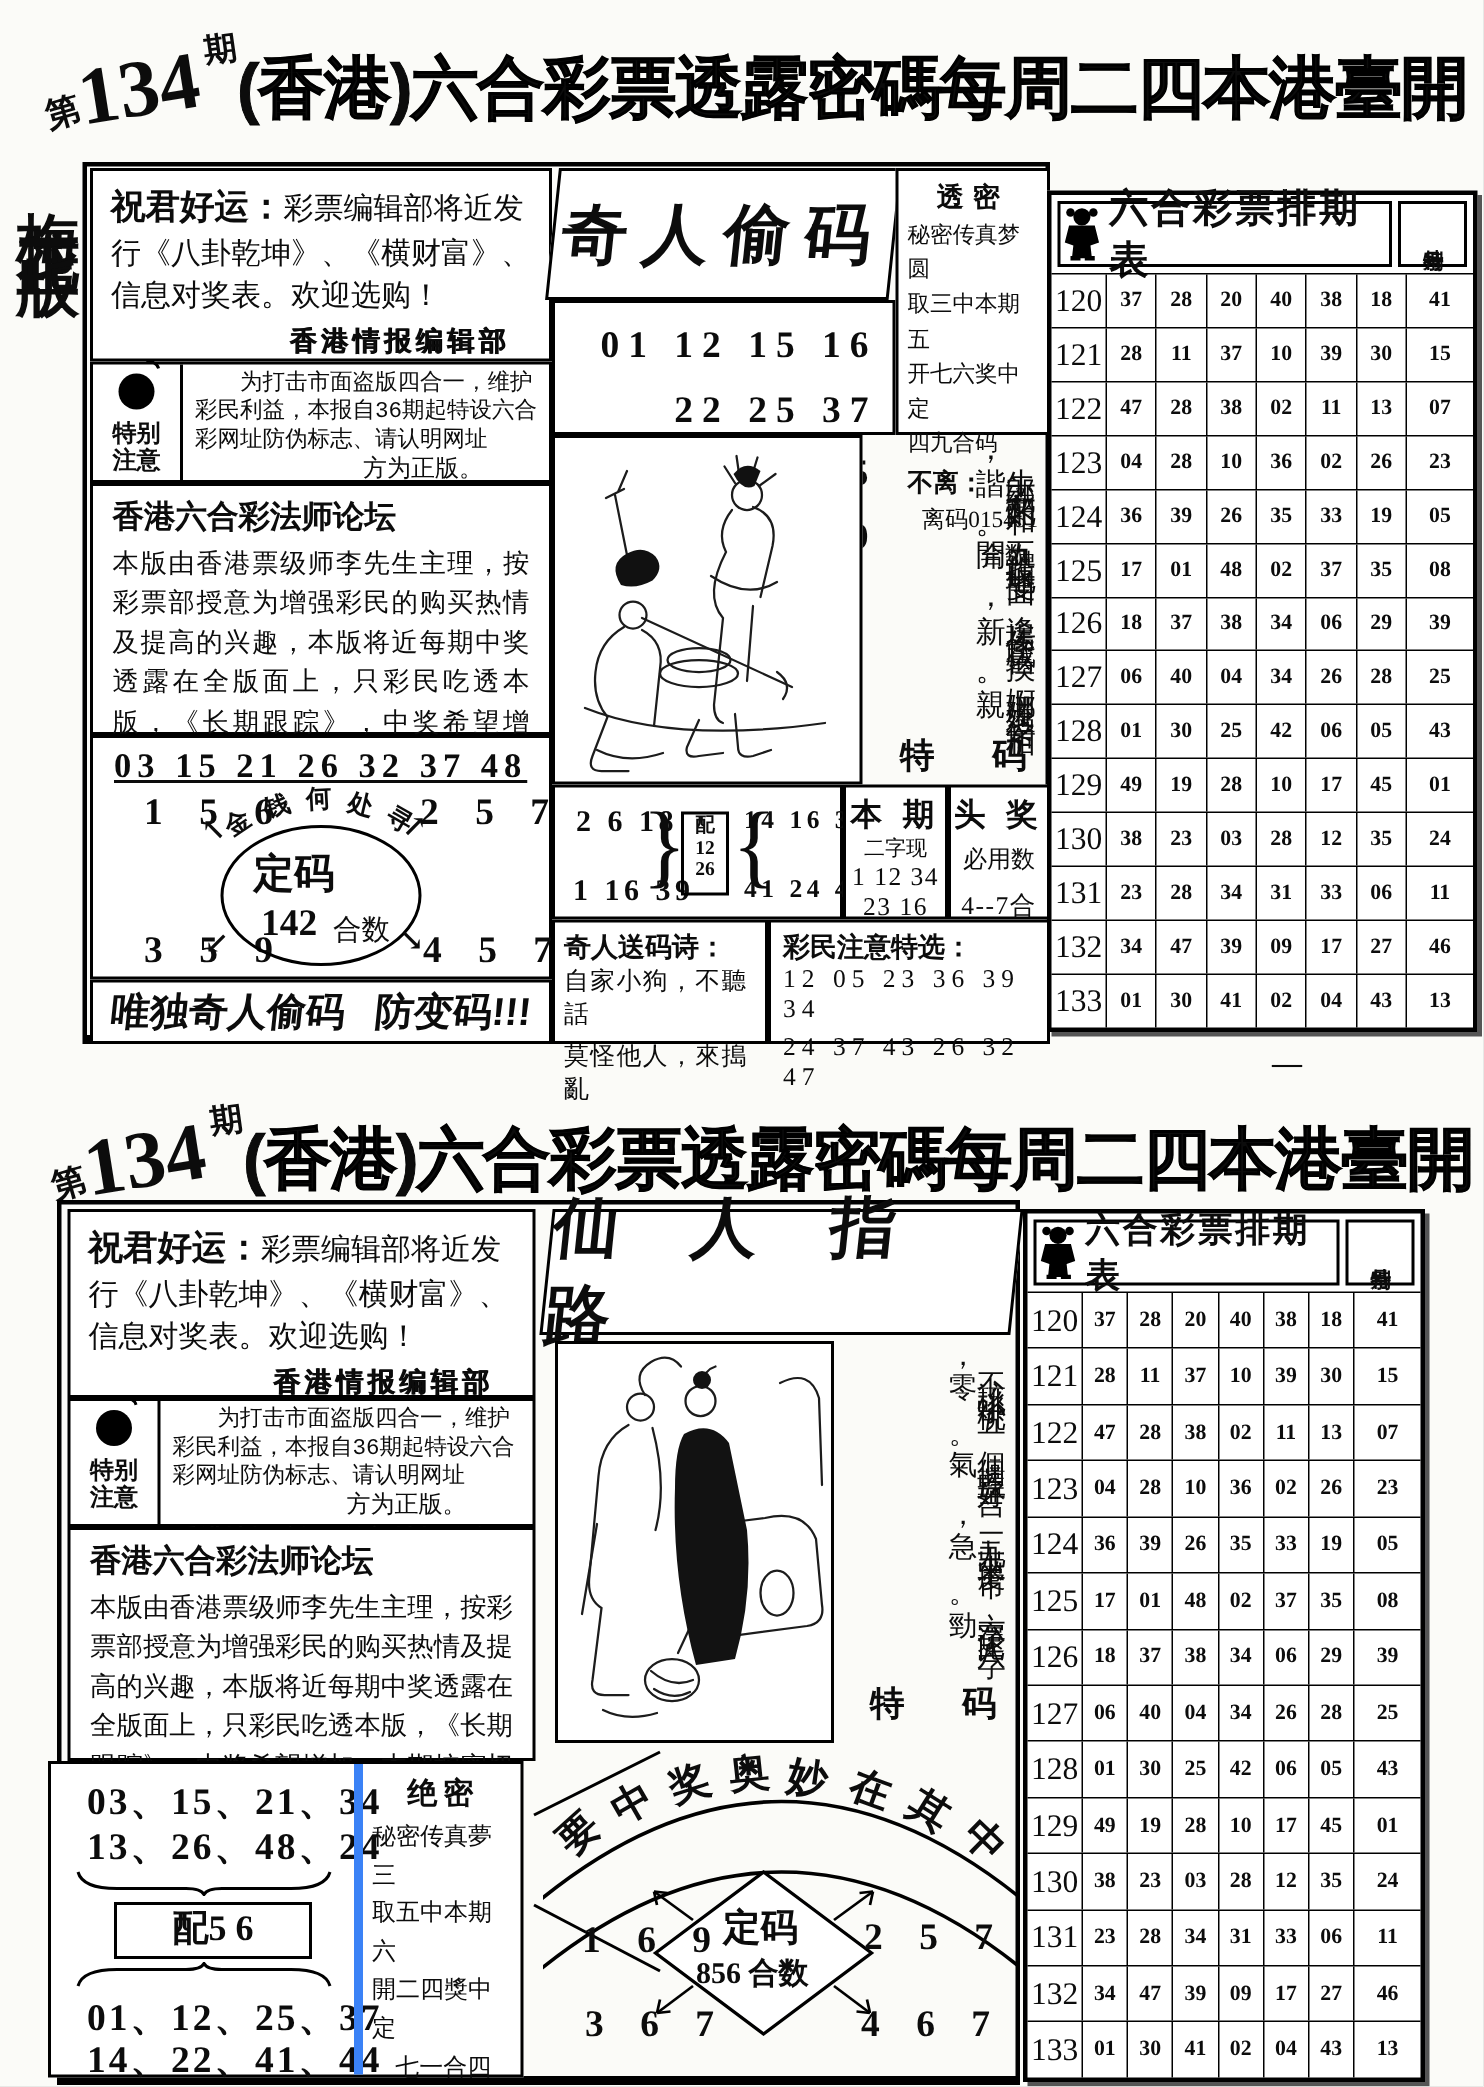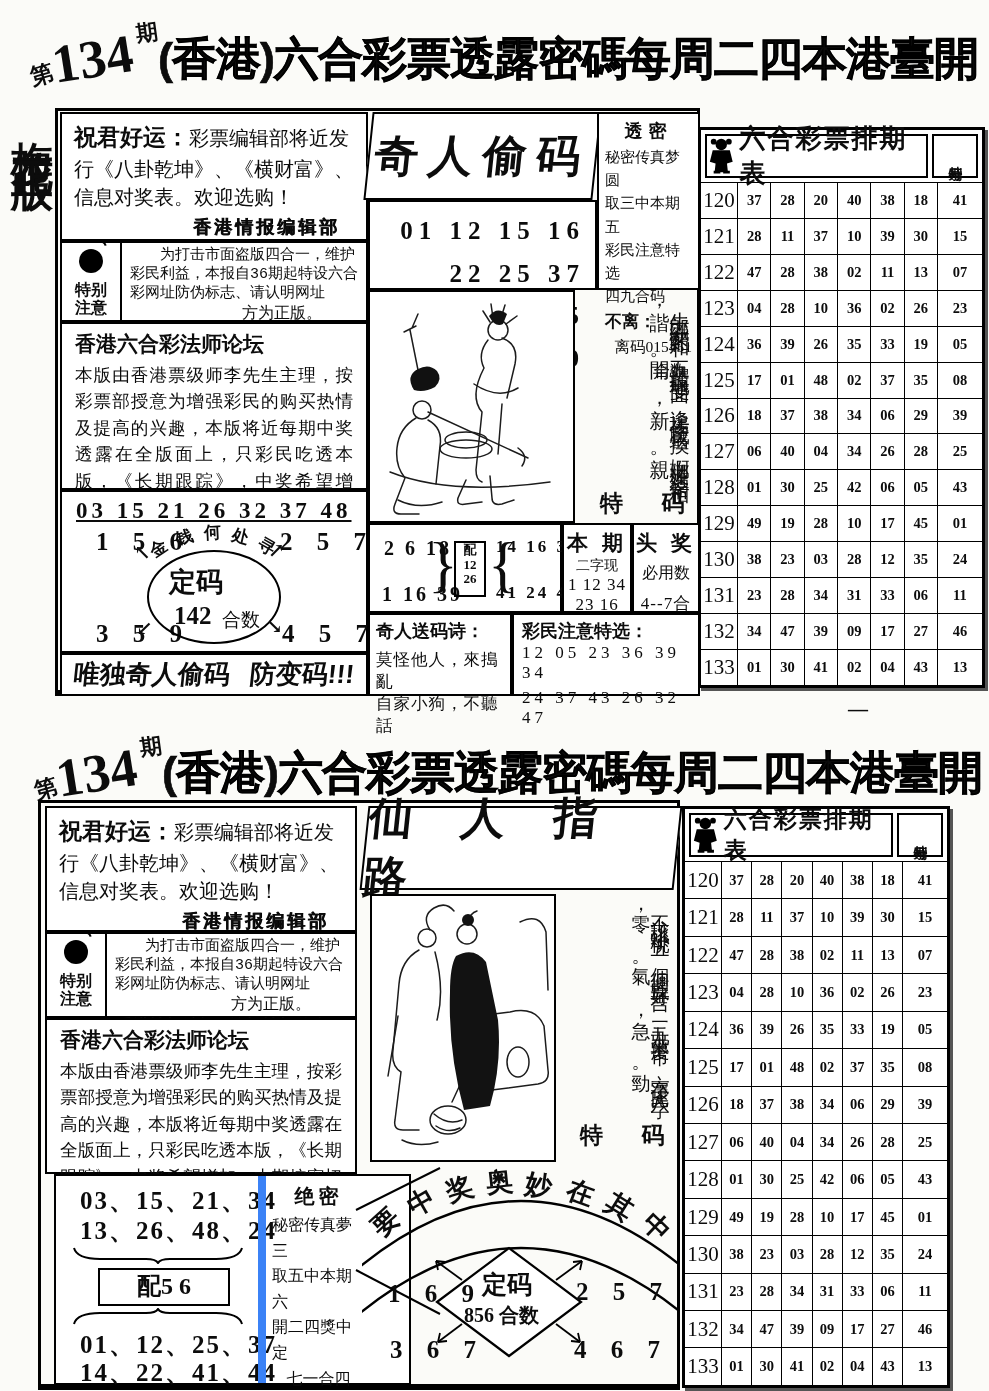--- a/index.html
+++ b/index.html
@@ -86,21 +86,21 @@
   .sch-row{flex:1;display:flex;border-top:1.6px solid #000;}
   .sch-period{width:36px;display:flex;align-items:center;justify-content:center;font-size:21px;}
   .sch-num{flex:1;border-left:1.2px solid #000;display:flex;align-items:center;justify-content:center;
            font-size:14.5px;font-weight:600;}
   .sch-sp{width:44px;border-left:1.6px solid #000;display:flex;align-items:center;justify-content:center;
           font-size:14.5px;font-weight:600;}
   .mascot{width:30px;height:40px;}
 
   
   .picks-line{font-size:25px;letter-spacing:2px;font-weight:600;}
-  .juemi{position:absolute;box-sizing:border-box;border-left:8px solid #3b82f6;padding:4px 6px;font-size:16px;line-height:1.6;}
+  .juemi{position:absolute;box-sizing:border-box;border-left:6px solid #3b82f6;padding:4px 6px;font-size:16px;line-height:1.6;}
   .juemi .head{text-align:center;font-size:20px;font-weight:900;letter-spacing:4px;}
   .arc-win span{position:absolute;font-size:27px;font-weight:900;font-family:"Liberation Sans",sans-serif;}
   .arc-win .c0{left:10px;top:42px;transform:rotate(-42deg);}
   .arc-win .c1{left:46px;top:22px;transform:rotate(-30deg);}
   .arc-win .c2{left:84px;top:9px;transform:rotate(-18deg);}
   .arc-win .c3{left:124px;top:2px;transform:rotate(-6deg);}
   .arc-win .c4{left:163px;top:5px;transform:rotate(8deg);}
   .arc-win .c5{left:205px;top:13px;transform:rotate(20deg);}
   .arc-win .c6{left:244px;top:27px;transform:rotate(32deg);}
   .arc-win .c7{left:281px;top:47px;transform:rotate(44deg);}
@@ -178,21 +178,21 @@
   </div>
 
   <div class="b callig" style="left:368px;top:112px;width:229px;height:88px;font-size:44px;letter-spacing:10px;">
     <span>奇人偷码</span>
   </div>
 
   <div class="b toumi" style="left:597px;top:112px;width:103px;height:178px;">
     <div class="head">透密</div>
     <div>秘密传真梦圆</div>
     <div>取三中本期五</div>
-    <div>彩民注意特选</div>
+    <div>开七六奖中定</div>
     <div>四九合码</div>
     <div class="buli">不离：</div>
     <div class="code">离码015451</div>
     <div class="hesum">合数</div>
   </div>
 
   <div class="b qr-nums" style="left:368px;top:200px;width:229px;height:90px;text-align:right;">
     <div>01  12  15 16 22 25 37</div>
     <div>31  35 43  45  46 27 49</div>
   </div>
@@ -252,22 +252,22 @@
   </div>
 
   <div class="b" style="left:632px;top:523px;width:68px;height:90px;padding-top:4px;">
     <div class="cell-h">头 奖</div>
     <div class="cell-s" style="margin-top:6px;font-size:16px;">必用数</div>
     <div class="cell-n" style="margin-top:8px;">4--7合</div>
   </div>
 
   <div class="b" style="left:368px;top:613px;width:144px;height:83px;padding:4px 6px;">
     <div class="poem-head">奇人送码诗：</div>
+    <div class="poem-line">自家小狗，不聽話</div>
     <div class="poem-line" style="margin-top:6px;">莫怪他人，來搗亂</div>
-    <div class="poem-line">自家小狗，不聽話</div>
   </div>
 
   <div class="b" style="left:512px;top:613px;width:188px;height:83px;padding:4px 8px;">
     <div class="poem-head">彩民注意特选：</div>
     <div class="texuan-row">12 05 23  36  39  34</div>
     <div class="texuan-row" style="margin-top:5px;">24  37  43  26  32 47</div>
   </div>
 
   <div class="sch" style="left:698px;top:127px;width:287px;height:561px;">
     <div class="sch-head">
@@ -457,21 +457,21 @@
         <span>澳门情报信息部</span>
       </div>
     </div>
   </div>
 
   <div class="b forum" style="left:45px;top:1018px;width:312px;height:156px;">
     <h3>香港六合彩法师论坛</h3>
     <p>本版由香港票级师李先生主理，按彩票部授意为增强彩民的购买热情及提高的兴趣，本版将近每期中奖透露在全版面上，只彩民吃透本版，《长期跟踪》，中奖希望增加，本期按密切传真，请彩民配合《偷码大盗》本版式的信息！</p>
   </div>
 
-  <div class="b" style="left:54px;top:1174px;width:357px;height:211px;">
+  <div class="b" style="left:32px;top:1174px;width:317px;height:211px;">
     <span class="t picks-line" style="left:24px;top:8px;">03、15、21、34</span>
     <span class="t picks-line" style="left:24px;top:38px;">13、26、48、24</span>
     <svg class="t" style="left:16px;top:70px;" width="172" height="18">
       <path d="M2,2 Q5,13 28,13 L74,13 Q84,13 86,17 Q88,13 98,13 L144,13 Q167,13 170,2" fill="none" stroke="#000" stroke-width="2"></path>
     </svg>
     <div class="pei-box" style="left:42px;top:92px;width:128px;height:34px;font-size:24px;font-weight:900;line-height:32px;">
       <span>配5  6</span>
     </div>
     <svg class="t" style="left:16px;top:132px;" width="172" height="18">
       <path d="M2,16 Q5,5 28,5 L74,5 Q84,5 86,1 Q88,5 98,5 L144,5 Q167,5 170,16" fill="none" stroke="#000" stroke-width="2"></path>

